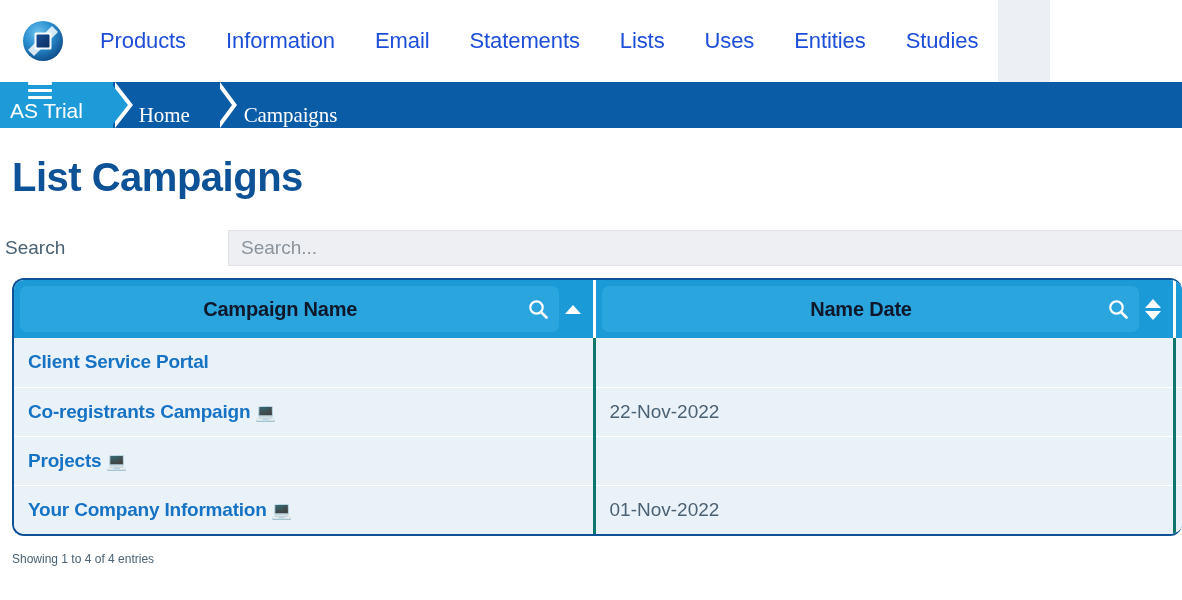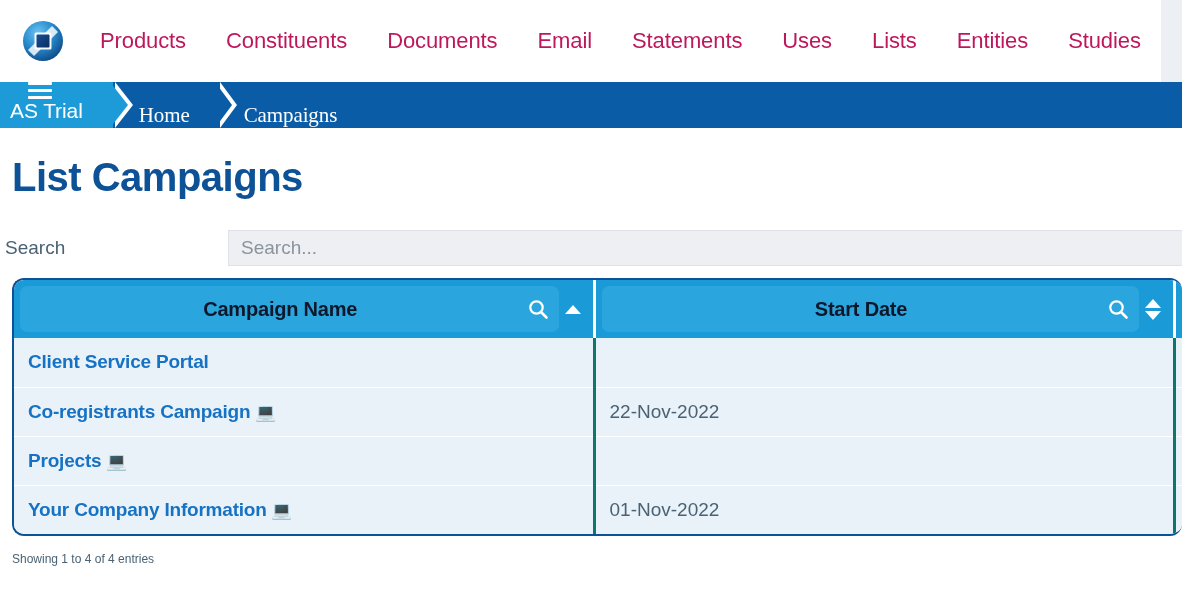--- a/index.html
+++ b/index.html
@@ -24,21 +24,21 @@
     display: flex; align-items: center;
     padding-left: 22px; padding-right: 16px;
   }
   .logo { width: 42px; height: 42px; display: block; }
 
   .navitems { display: flex; align-items: stretch; }
   .navitem {
     display: flex; align-items: center;
     padding: 0 20px;
     font-size: 22px;
-    color: #be185d;
+    color: #1d4ed8;
     letter-spacing: -0.1px;
     cursor: pointer;
   }
   .navitem.active {
     background: #ecf0f4;
     color: #1273cf;
     padding: 0 26px;
   }
 
   
@@ -257,36 +257,33 @@
       <path d="M6 30 L30 6 L36 12 L12 36 Z" fill="#ffffff" opacity="0.82"></path>
       <rect x="12.5" y="12.5" width="17" height="17" rx="1.5" fill="#ffffff" opacity="0.95"></rect>
       <rect x="14.5" y="14.5" width="13" height="13" rx="1" fill="url(#lgSq)"></rect>
     </svg>
   </div>
   <div class="navitems">
     <div class="navitem">
         <span>Products</span>
       </div>
     <div class="navitem">
-        <span>Constituents</span>
-      </div>
-    <div class="navitem">
-        <span>Documents</span>
+        <span>Information</span>
       </div>
     <div class="navitem">
         <span>Email</span>
       </div>
     <div class="navitem">
         <span>Statements</span>
       </div>
     <div class="navitem">
+        <span>Lists</span>
+      </div>
+    <div class="navitem">
         <span>Uses</span>
-      </div>
-    <div class="navitem">
-        <span>Lists</span>
       </div>
     <div class="navitem">
         <span>Entities</span>
       </div>
     <div class="navitem">
         <span>Studies</span>
       </div>
     <div class="navitem active"></div>
   </div>
 </div>
@@ -338,21 +335,21 @@
                 </span>
               </div>
               <div class="sortcell">
                 <span class="tri-up"></span>
               </div>
             </div>
           </th>
           <th>
             <div class="th-flex">
               <div class="th-inner">
-                <span class="th-title">Start Date</span>
+                <span class="th-title">Name Date</span>
                 <span class="th-search">
                   <svg width="22" height="22" viewBox="0 0 22 22">
                     <circle cx="9.5" cy="9.5" r="6.2" fill="none" stroke="#ffffff" stroke-width="2.2"></circle>
                     <line x1="14" y1="14" x2="19.5" y2="19.5" stroke="#ffffff" stroke-width="2.6" stroke-linecap="round"></line>
                   </svg>
                 </span>
               </div>
               <div class="sortcell">
                 <span class="tri-stack">
                   <span class="tri-up"></span>

